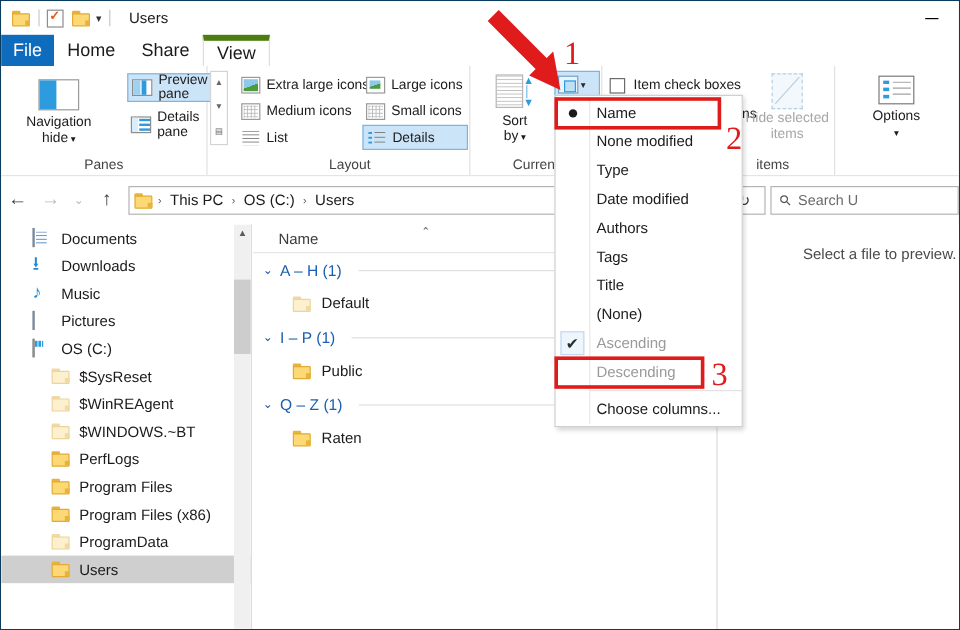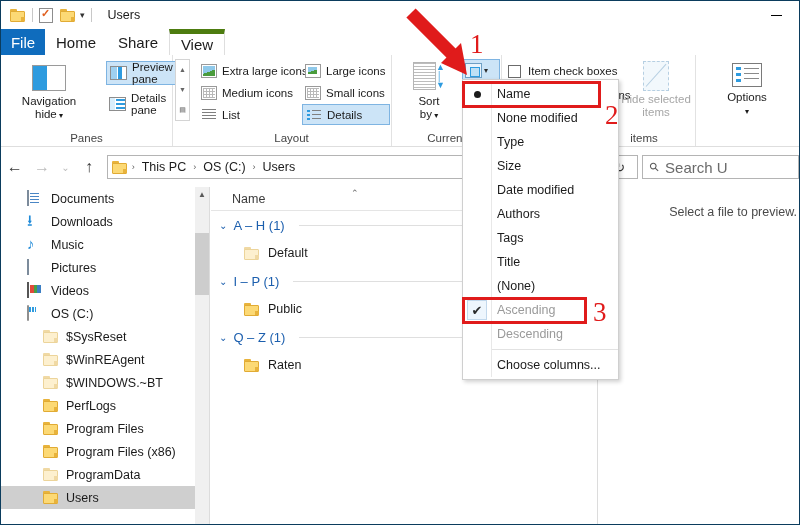--- a/index.html
+++ b/index.html
@@ -273,21 +273,21 @@
     width: 28px; text-align: center; font-size: 13px; color: #333;
     border-left: 1px solid #d8d8d8;
   }
   .searchbox {
     margin-left: 4px; height: 24px; width: 160px;
     border: 1px solid #b4b4b4; background: #fff;
     display: flex; align-items: center; gap: 6px; padding-left: 7px;
     overflow: hidden;
   }
   .search-ico { font-size: 12px; color: #5a5a5a; transform: rotate(-45deg); flex: none; }
-  .search-ph { font-size: 15px; color: #6a6a6a; white-space: nowrap; }
+  .search-ph { font-size: 12px; color: #6a6a6a; white-space: nowrap; }
 
   
   .body-area {
     position: absolute; left: 0; top: 186px; width: 798px; height: 337px;
     background: #ffffff;
   }
   .navpane {
     position: absolute; left: 0; top: 0; width: 209px; height: 337px;
     background: #ffffff; border-right: 1px solid #dcdcdc;
     overflow: hidden;
@@ -589,24 +589,20 @@
       </div>
       <div class="nav-row">
         <span class="nav-ico ico-music">♪</span>
         <span>Music</span>
       </div>
       <div class="nav-row">
         <span class="nav-ico"><span class="ico-pic"></span></span>
         <span>Pictures</span>
       </div>
       <div class="nav-row">
-        <span class="nav-ico"><span class="ico-vid"></span></span>
-        <span>Videos</span>
-      </div>
-      <div class="nav-row">
         <span class="nav-ico"><span class="ico-drive"></span></span>
         <span>OS (C:)</span>
       </div>
       <div class="nav-row indent">
         <span class="folder dim">
             <span class="tab"></span>
             <span class="body"></span>
             <span class="fold"></span>
           </span>
         <span>$SysReset</span>
@@ -740,24 +736,20 @@
     <div class="menu-item">
       <span class="gutter"></span>
       <span class="mlabel">None modified</span>
     </div>
     <div class="menu-item">
       <span class="gutter"></span>
       <span class="mlabel">Type</span>
     </div>
     <div class="menu-item">
       <span class="gutter"></span>
-      <span class="mlabel">Size</span>
-    </div>
-    <div class="menu-item">
-      <span class="gutter"></span>
       <span class="mlabel">Date modified</span>
     </div>
     <div class="menu-item">
       <span class="gutter"></span>
       <span class="mlabel">Authors</span>
     </div>
     <div class="menu-item">
       <span class="gutter"></span>
       <span class="mlabel">Tags</span>
     </div>

